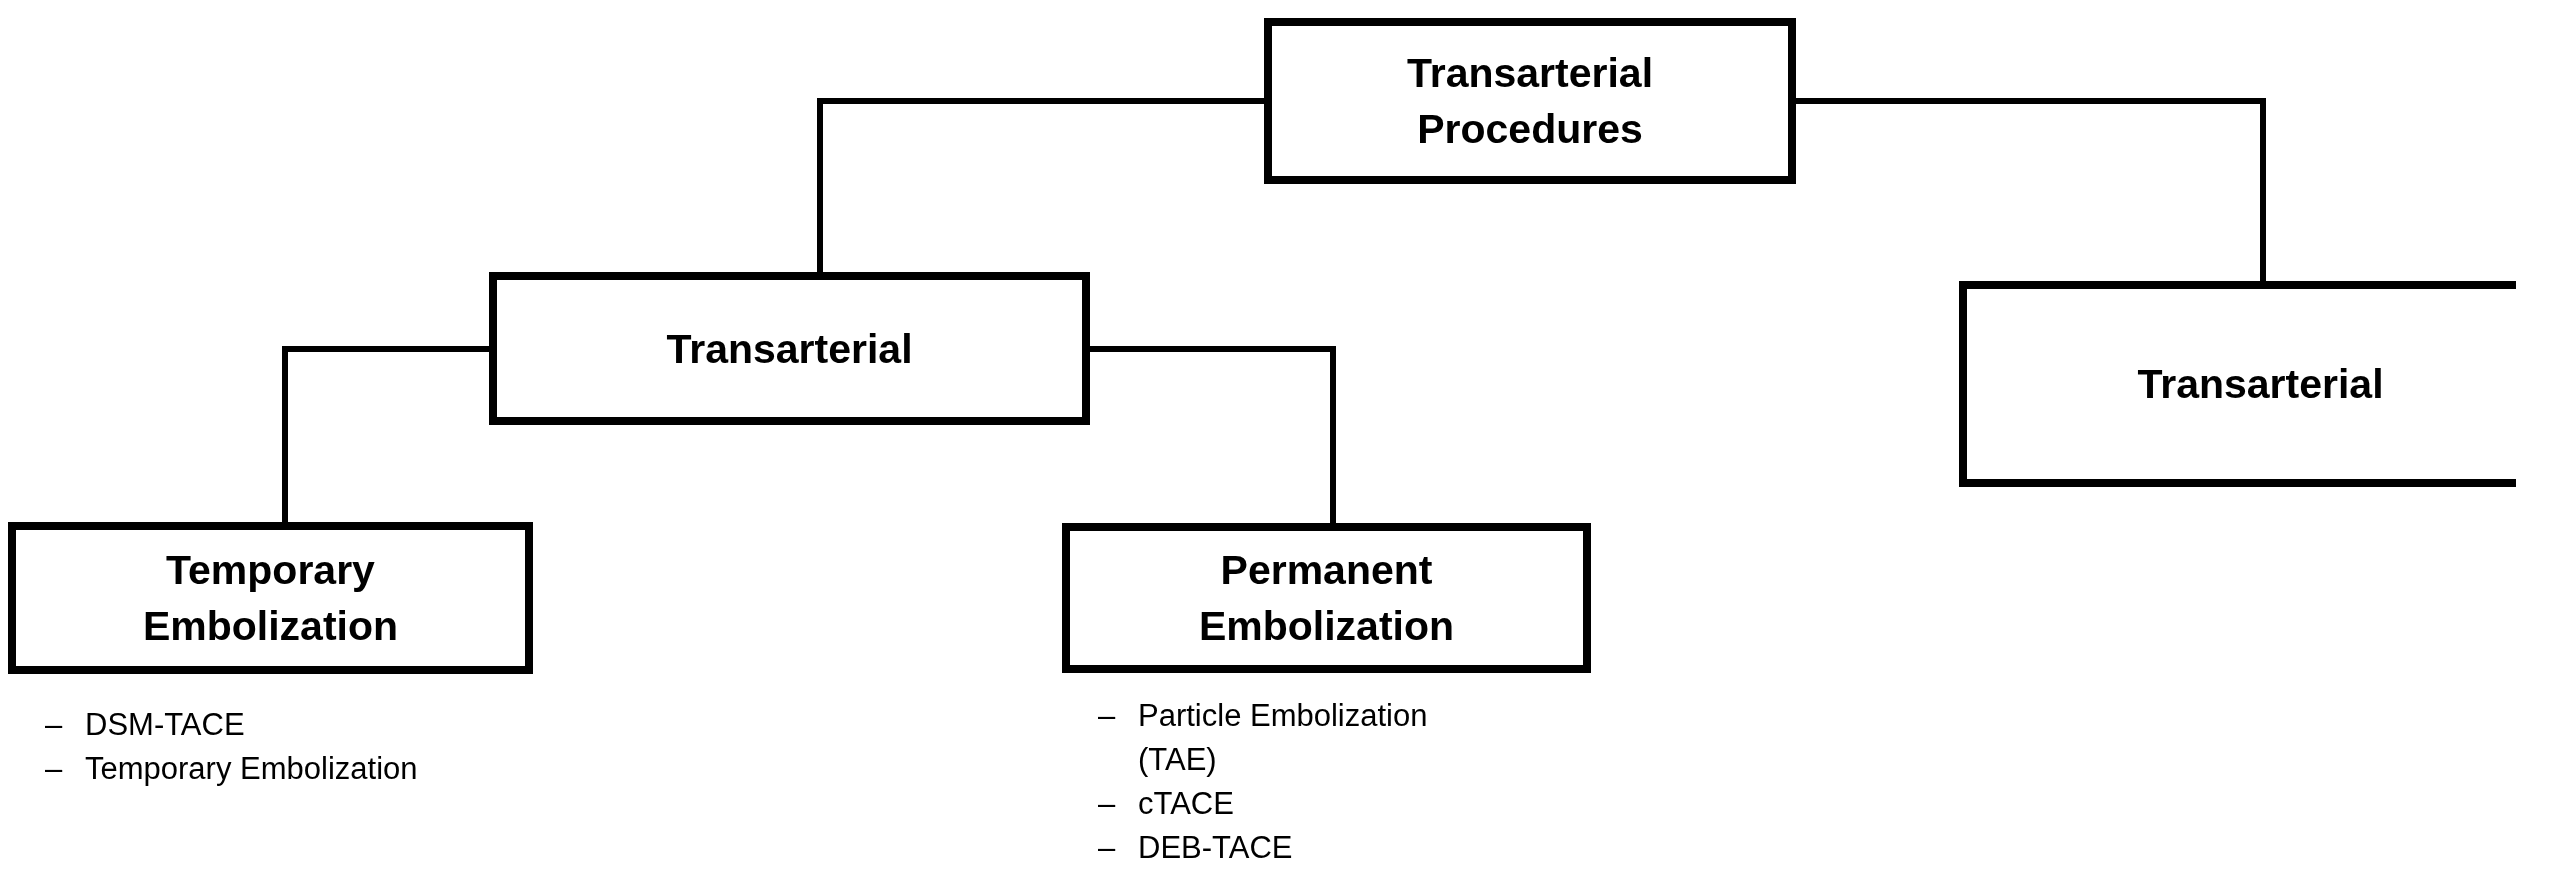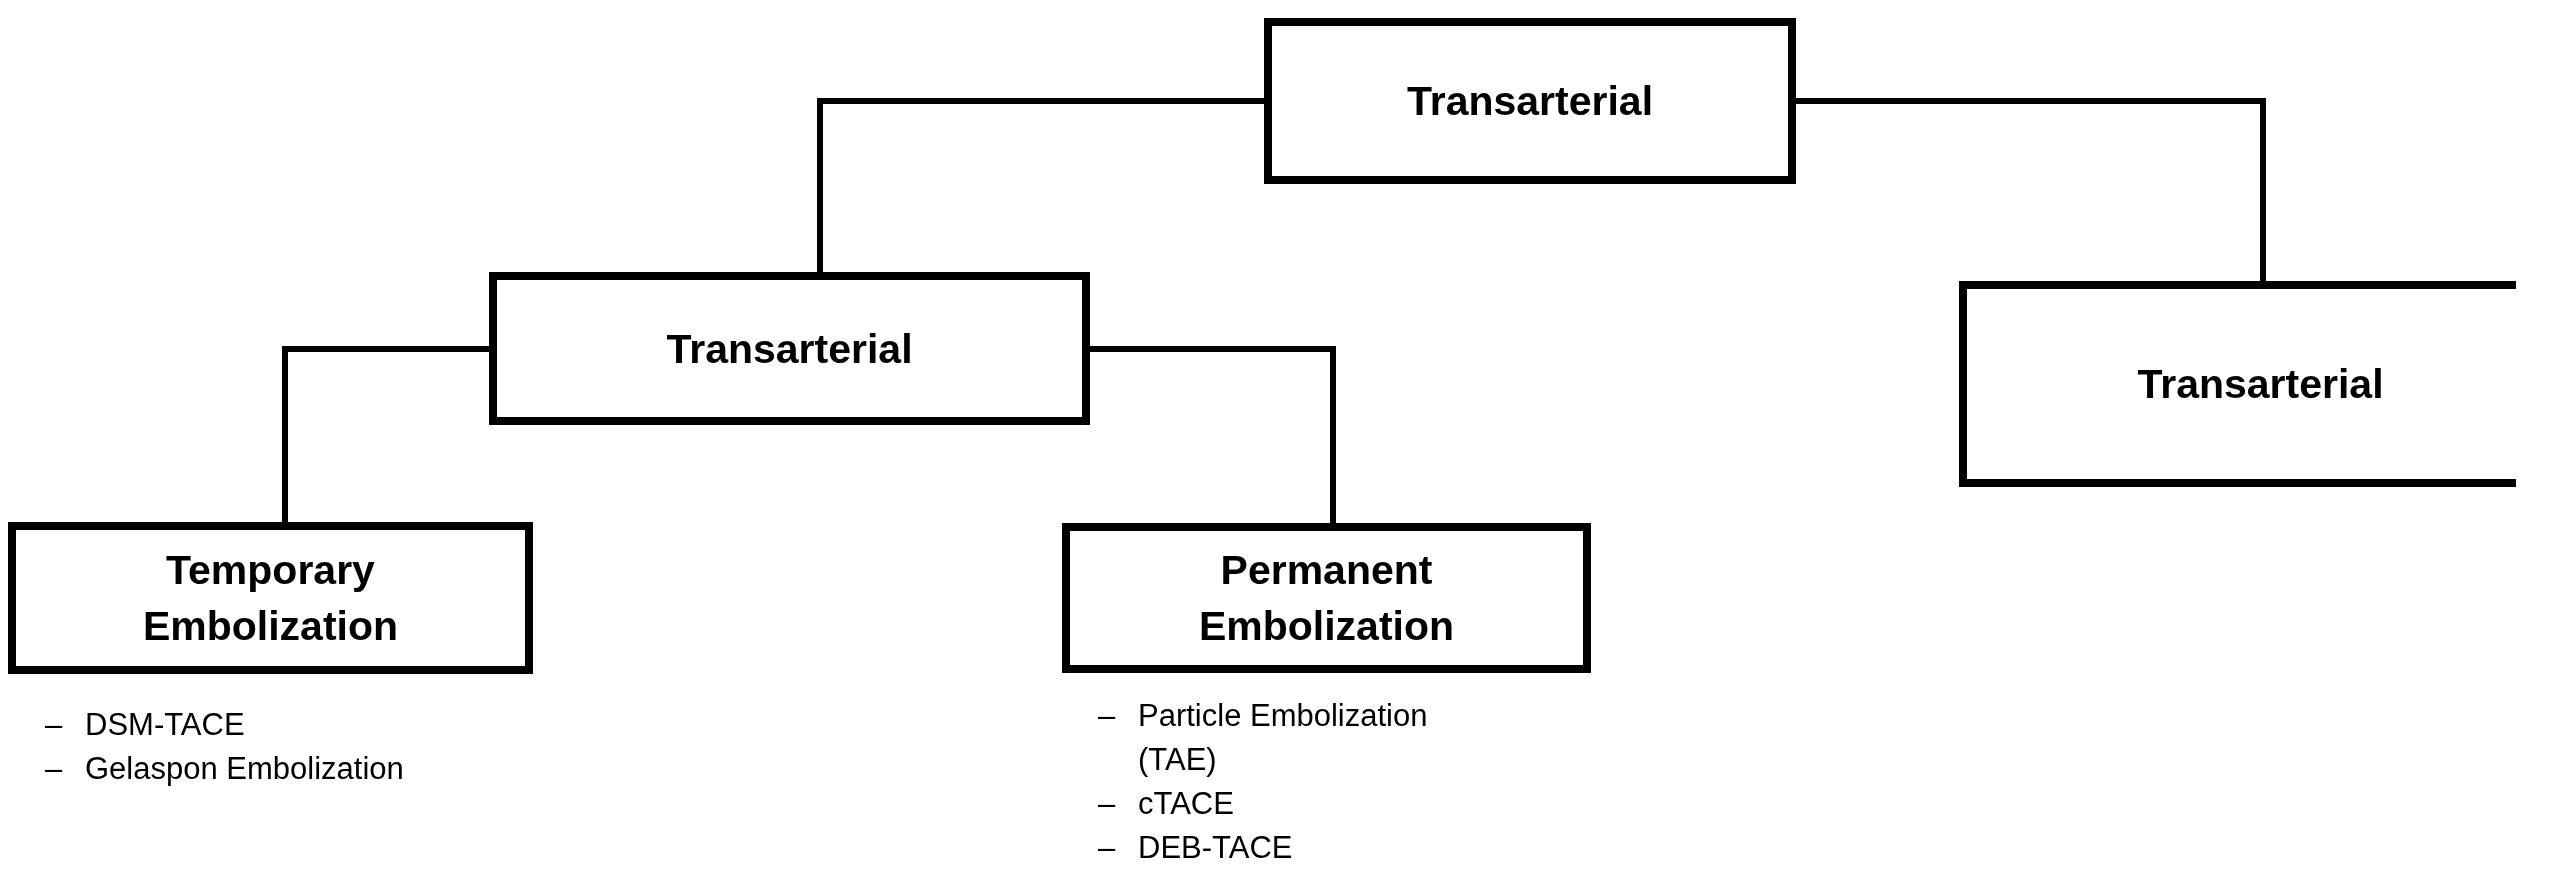--- a/index.html
+++ b/index.html
@@ -84,20 +84,21 @@
   <div class="line l-root-right-h"></div>
   <div class="line l-root-right-v"></div>
   <div class="line l-tace-left-h"></div>
   <div class="line l-tace-left-v"></div>
   <div class="line l-tace-right-h"></div>
   <div class="line l-tace-right-v"></div>
 
   <div class="node node-root">
     <div class="node-label">
         <span>Transarterial</span>
+        <span>Procedures</span>
       </div>
   </div>
 
   <div class="node node-tace">
     <div class="node-label">
         <span>Transarterial</span>
       </div>
   </div>
 
   <div class="node node-tare">
@@ -123,21 +124,21 @@
   <div class="sublist temp-list">
       <div class="list-item">
         <span class="dash">–</span>
         <span class="item-text">
           <span class="ln">DSM-TACE</span>
         </span>
       </div>
       <div class="list-item">
         <span class="dash">–</span>
         <span class="item-text">
-          <span class="ln">Gelaspon Embolization</span>
+          <span class="ln">Temporary Embolization</span>
         </span>
       </div>
     </div>
 
   <div class="sublist perm-list">
       <div class="list-item">
         <span class="dash">–</span>
         <span class="item-text">
           <span class="ln">Particle Embolization</span>
           <span class="ln">(TAE)</span>

